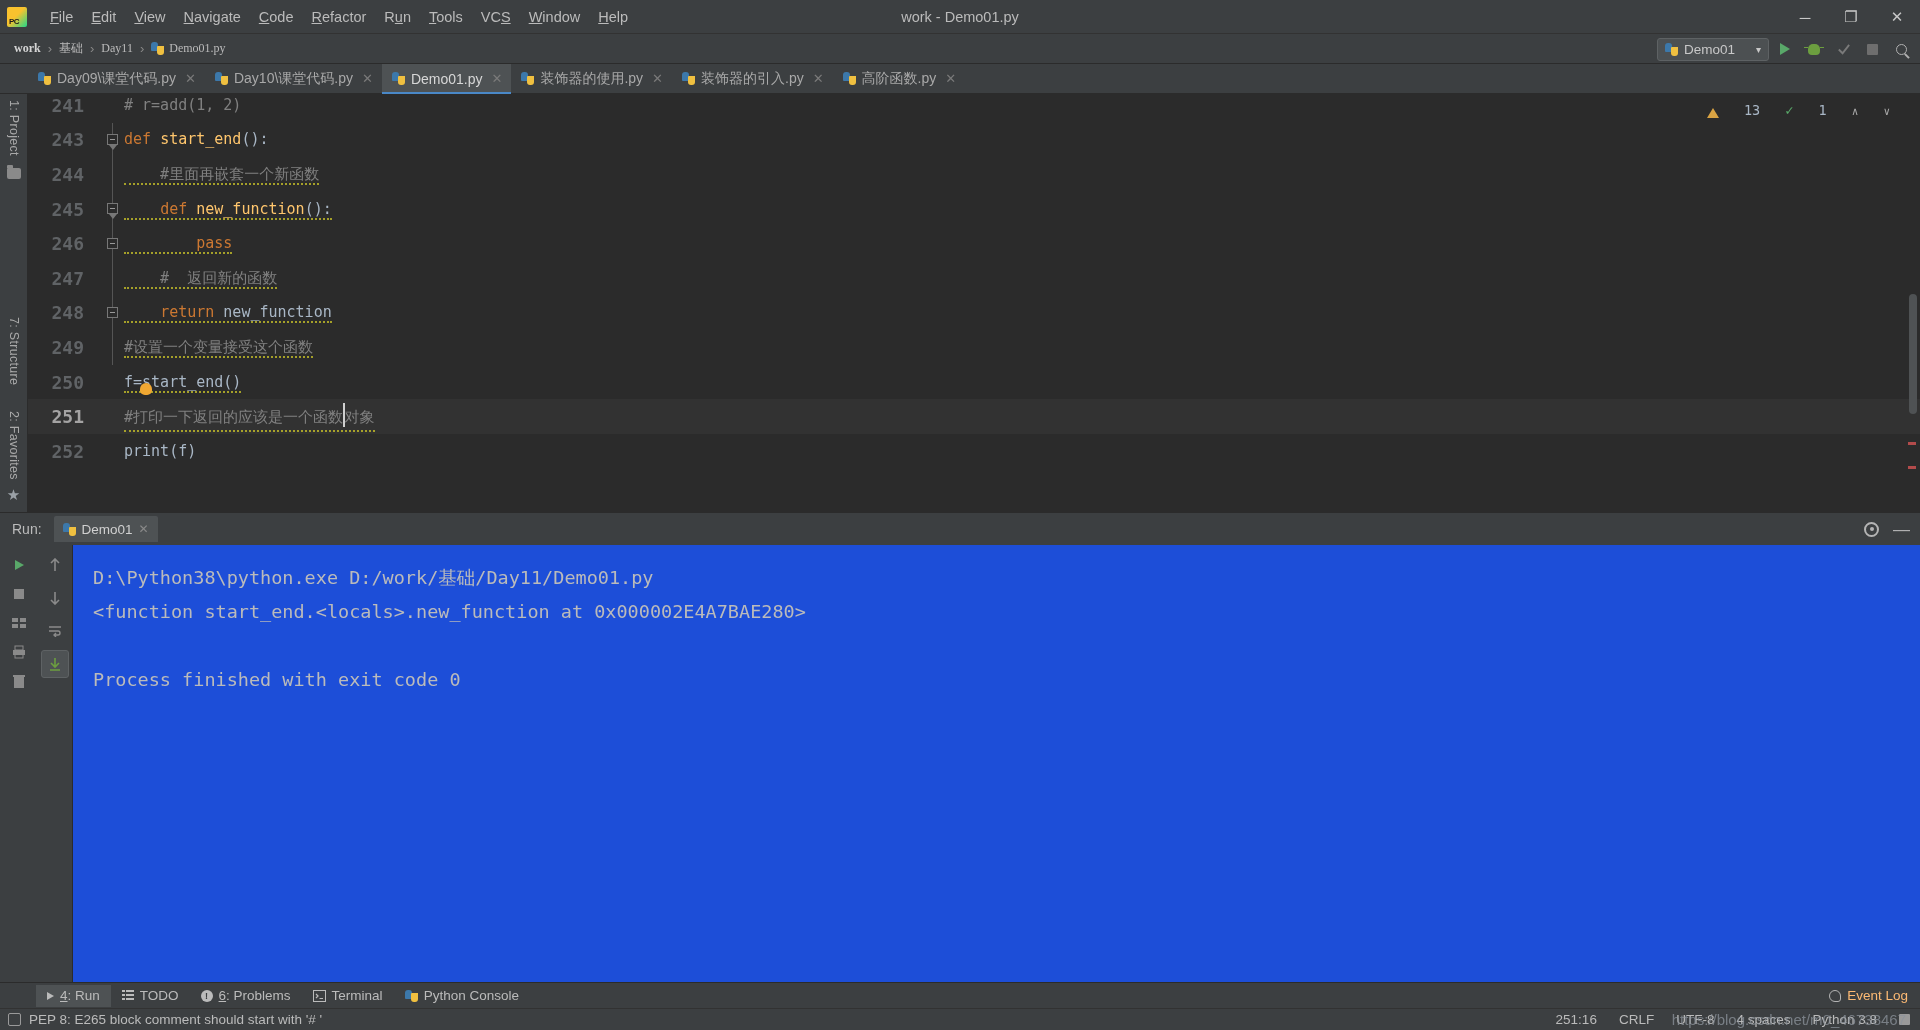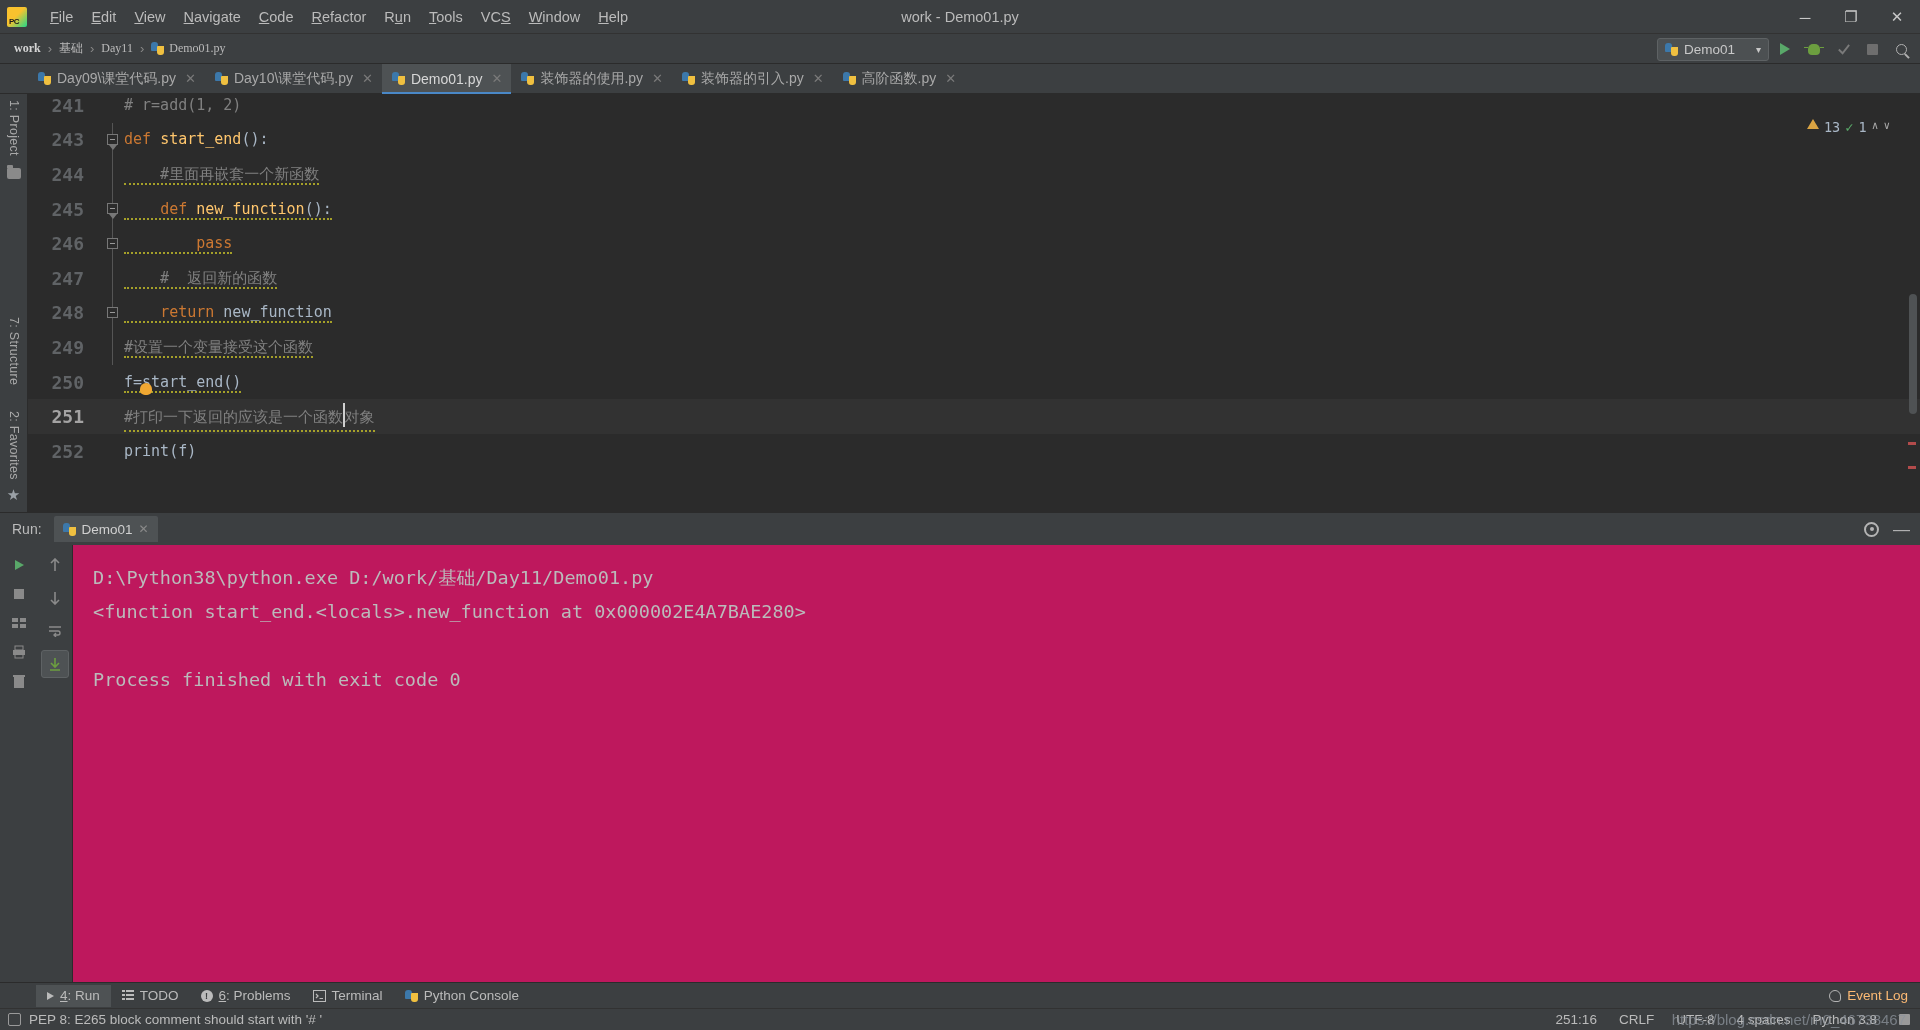--- a/index.html
+++ b/index.html
@@ -227,22 +227,22 @@
     position: absolute; width: 12px; height: 12px;
     background: #f0a732; border-radius: 50% 50% 40% 40%;
     left: 10px; top: 18px; z-index: 3;
   }
   .caret {
     display: inline-block; width: 1.5px; height: 24px;
     background: #cfcfcf; vertical-align: middle;
     position: relative; top: -2px;
   }
   .inspect-badge {
-    position: absolute; right: 30px; top: 25px;
-    display: flex; align-items: flex-start; gap: 5px;
+    position: absolute; right: 30px; top: 8px;
+    display: flex; align-items: flex-end; gap: 25px;
     font-size: 13.5px; color: #a9b7c6; z-index: 6;
   }
   .warn-tri {
     width: 0; height: 0; border-left: 6px solid transparent;
     border-right: 6px solid transparent; border-bottom: 10px solid #d9a343;
   }
   .chk { color: #59a869; font-size: 14px; }
   .chev { color: #a9a9a9; font-size: 11px; }
   .scroll-track {
     position: absolute; right: 2px; top: 0; width: 10px; bottom: 0;
@@ -296,21 +296,21 @@
     width: 34px; flex: 0 0 34px; background: #3c3f41;
     display: flex; flex-direction: column; align-items: center;
     padding-top: 6px; gap: 5px;
   }
   .rs-btn {
     width: 28px; height: 28px; display: flex; align-items: center;
     justify-content: center; border-radius: 3px;
   }
   .rs-btn.sel { background: #4e5254; border: 1px solid #5e6264; }
   .console {
-    flex: 1 1 auto; background: #be185d; padding: 16px 0 0 20px;
+    flex: 1 1 auto; background: #1d4ed8; padding: 16px 0 0 20px;
     font-family: "DejaVu Sans Mono", monospace;
     font-size: 18.5px; color: #bbbbbb; line-height: 34px;
     overflow: hidden; white-space: pre;
     border-left: 1px solid #2b2b2b;
   }
 
   
   .toolwin-bar {
     height: 26px; flex: 0 0 26px; background: #3c3f41;
     display: flex; align-items: center; padding-left: 36px; gap: 0;

